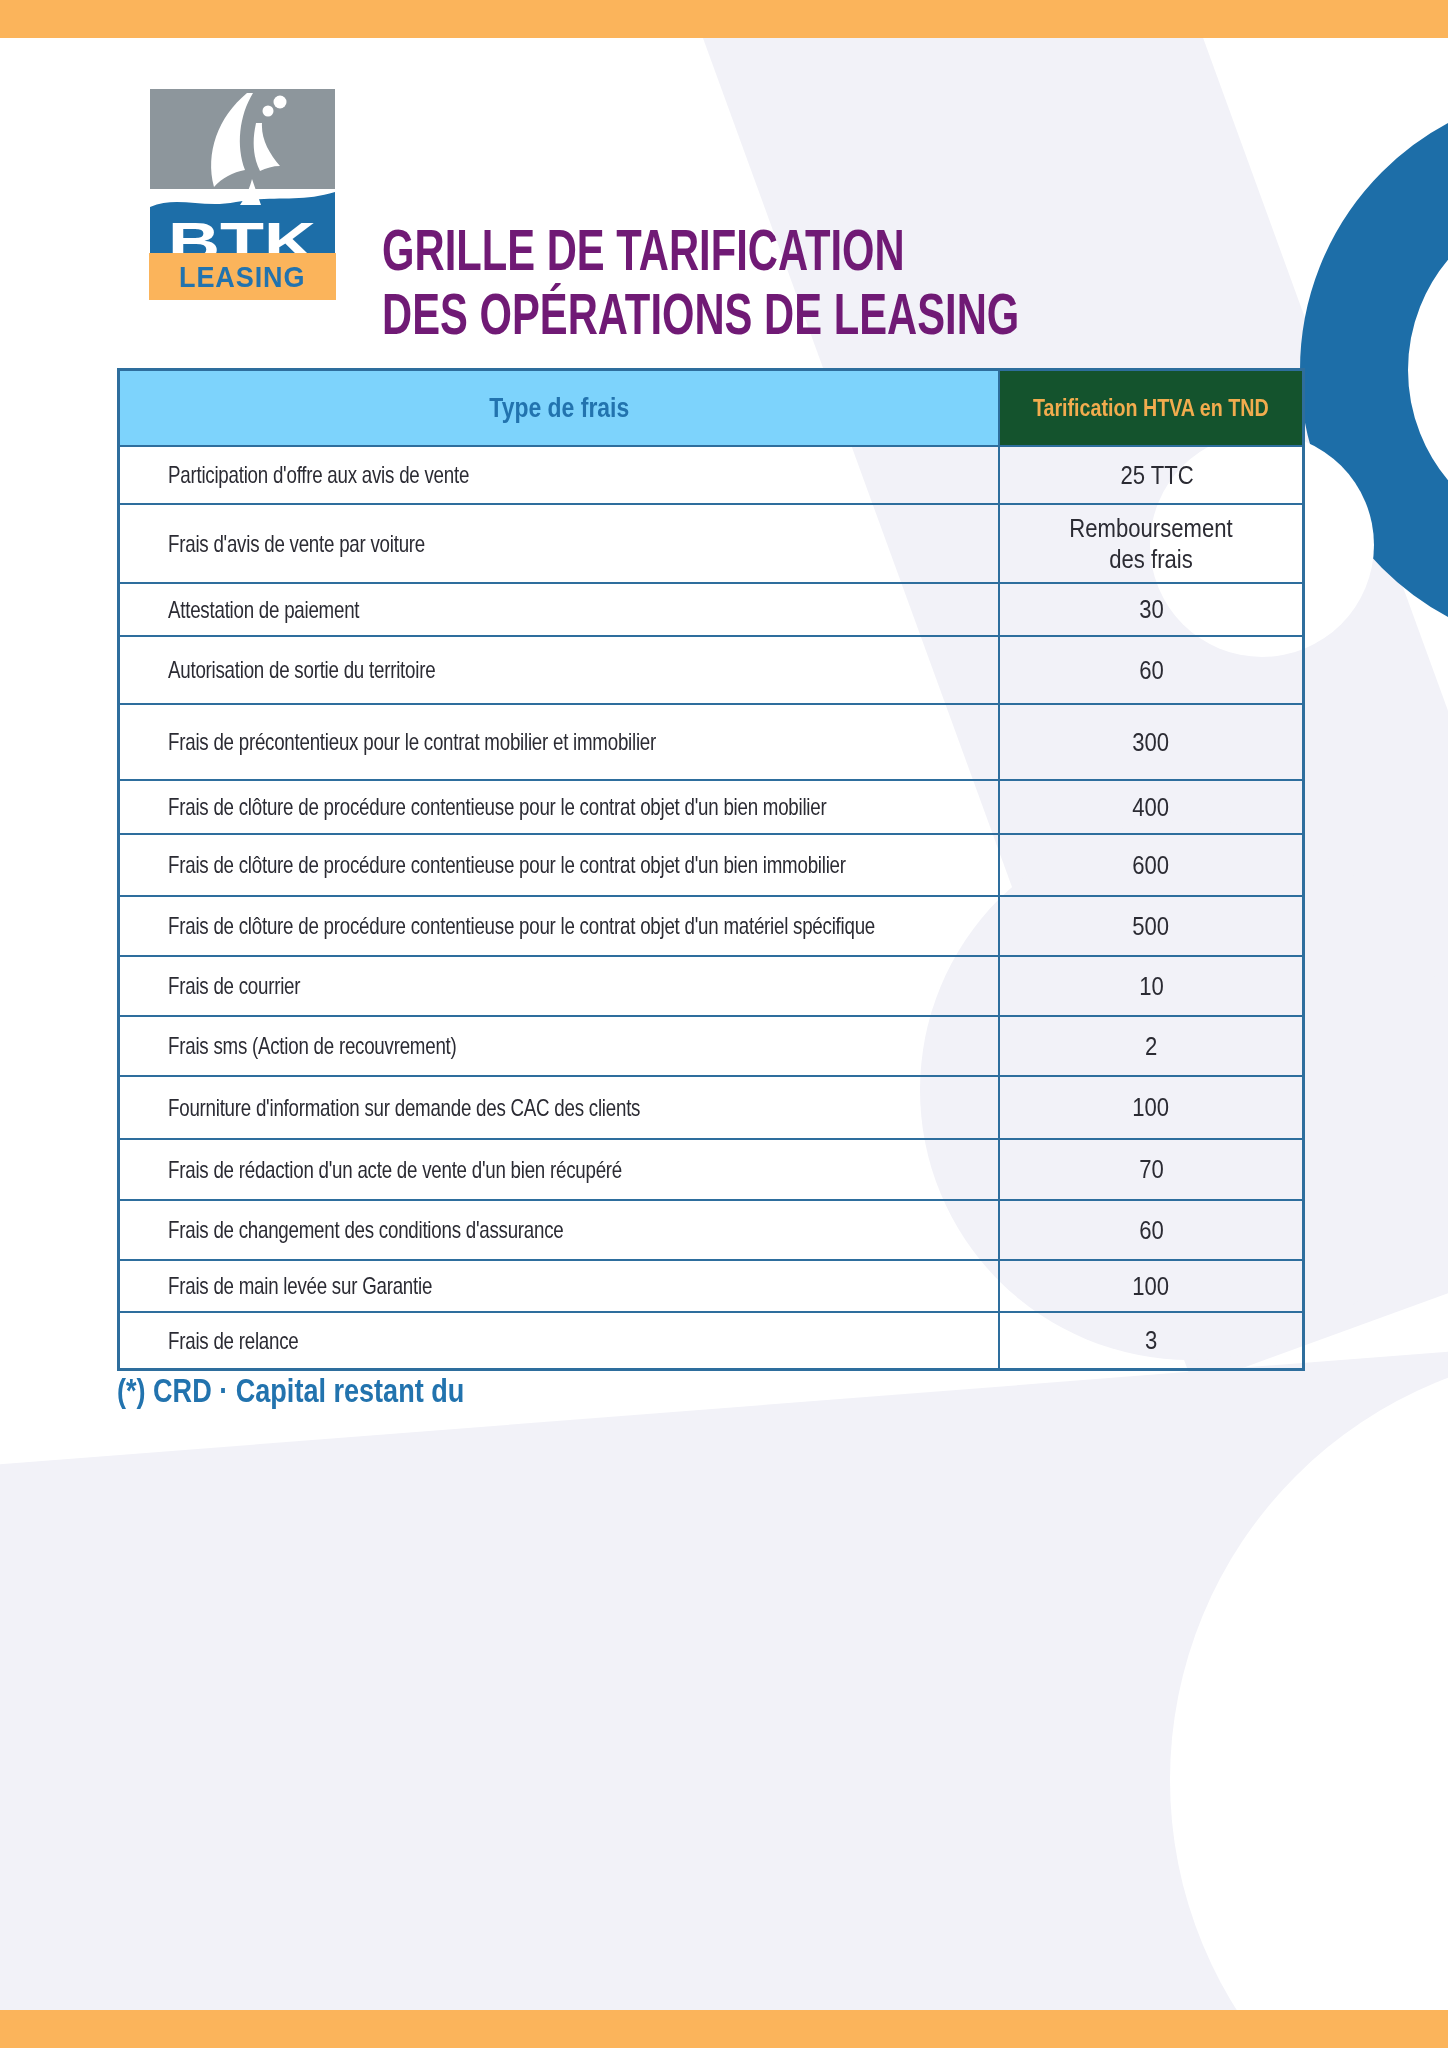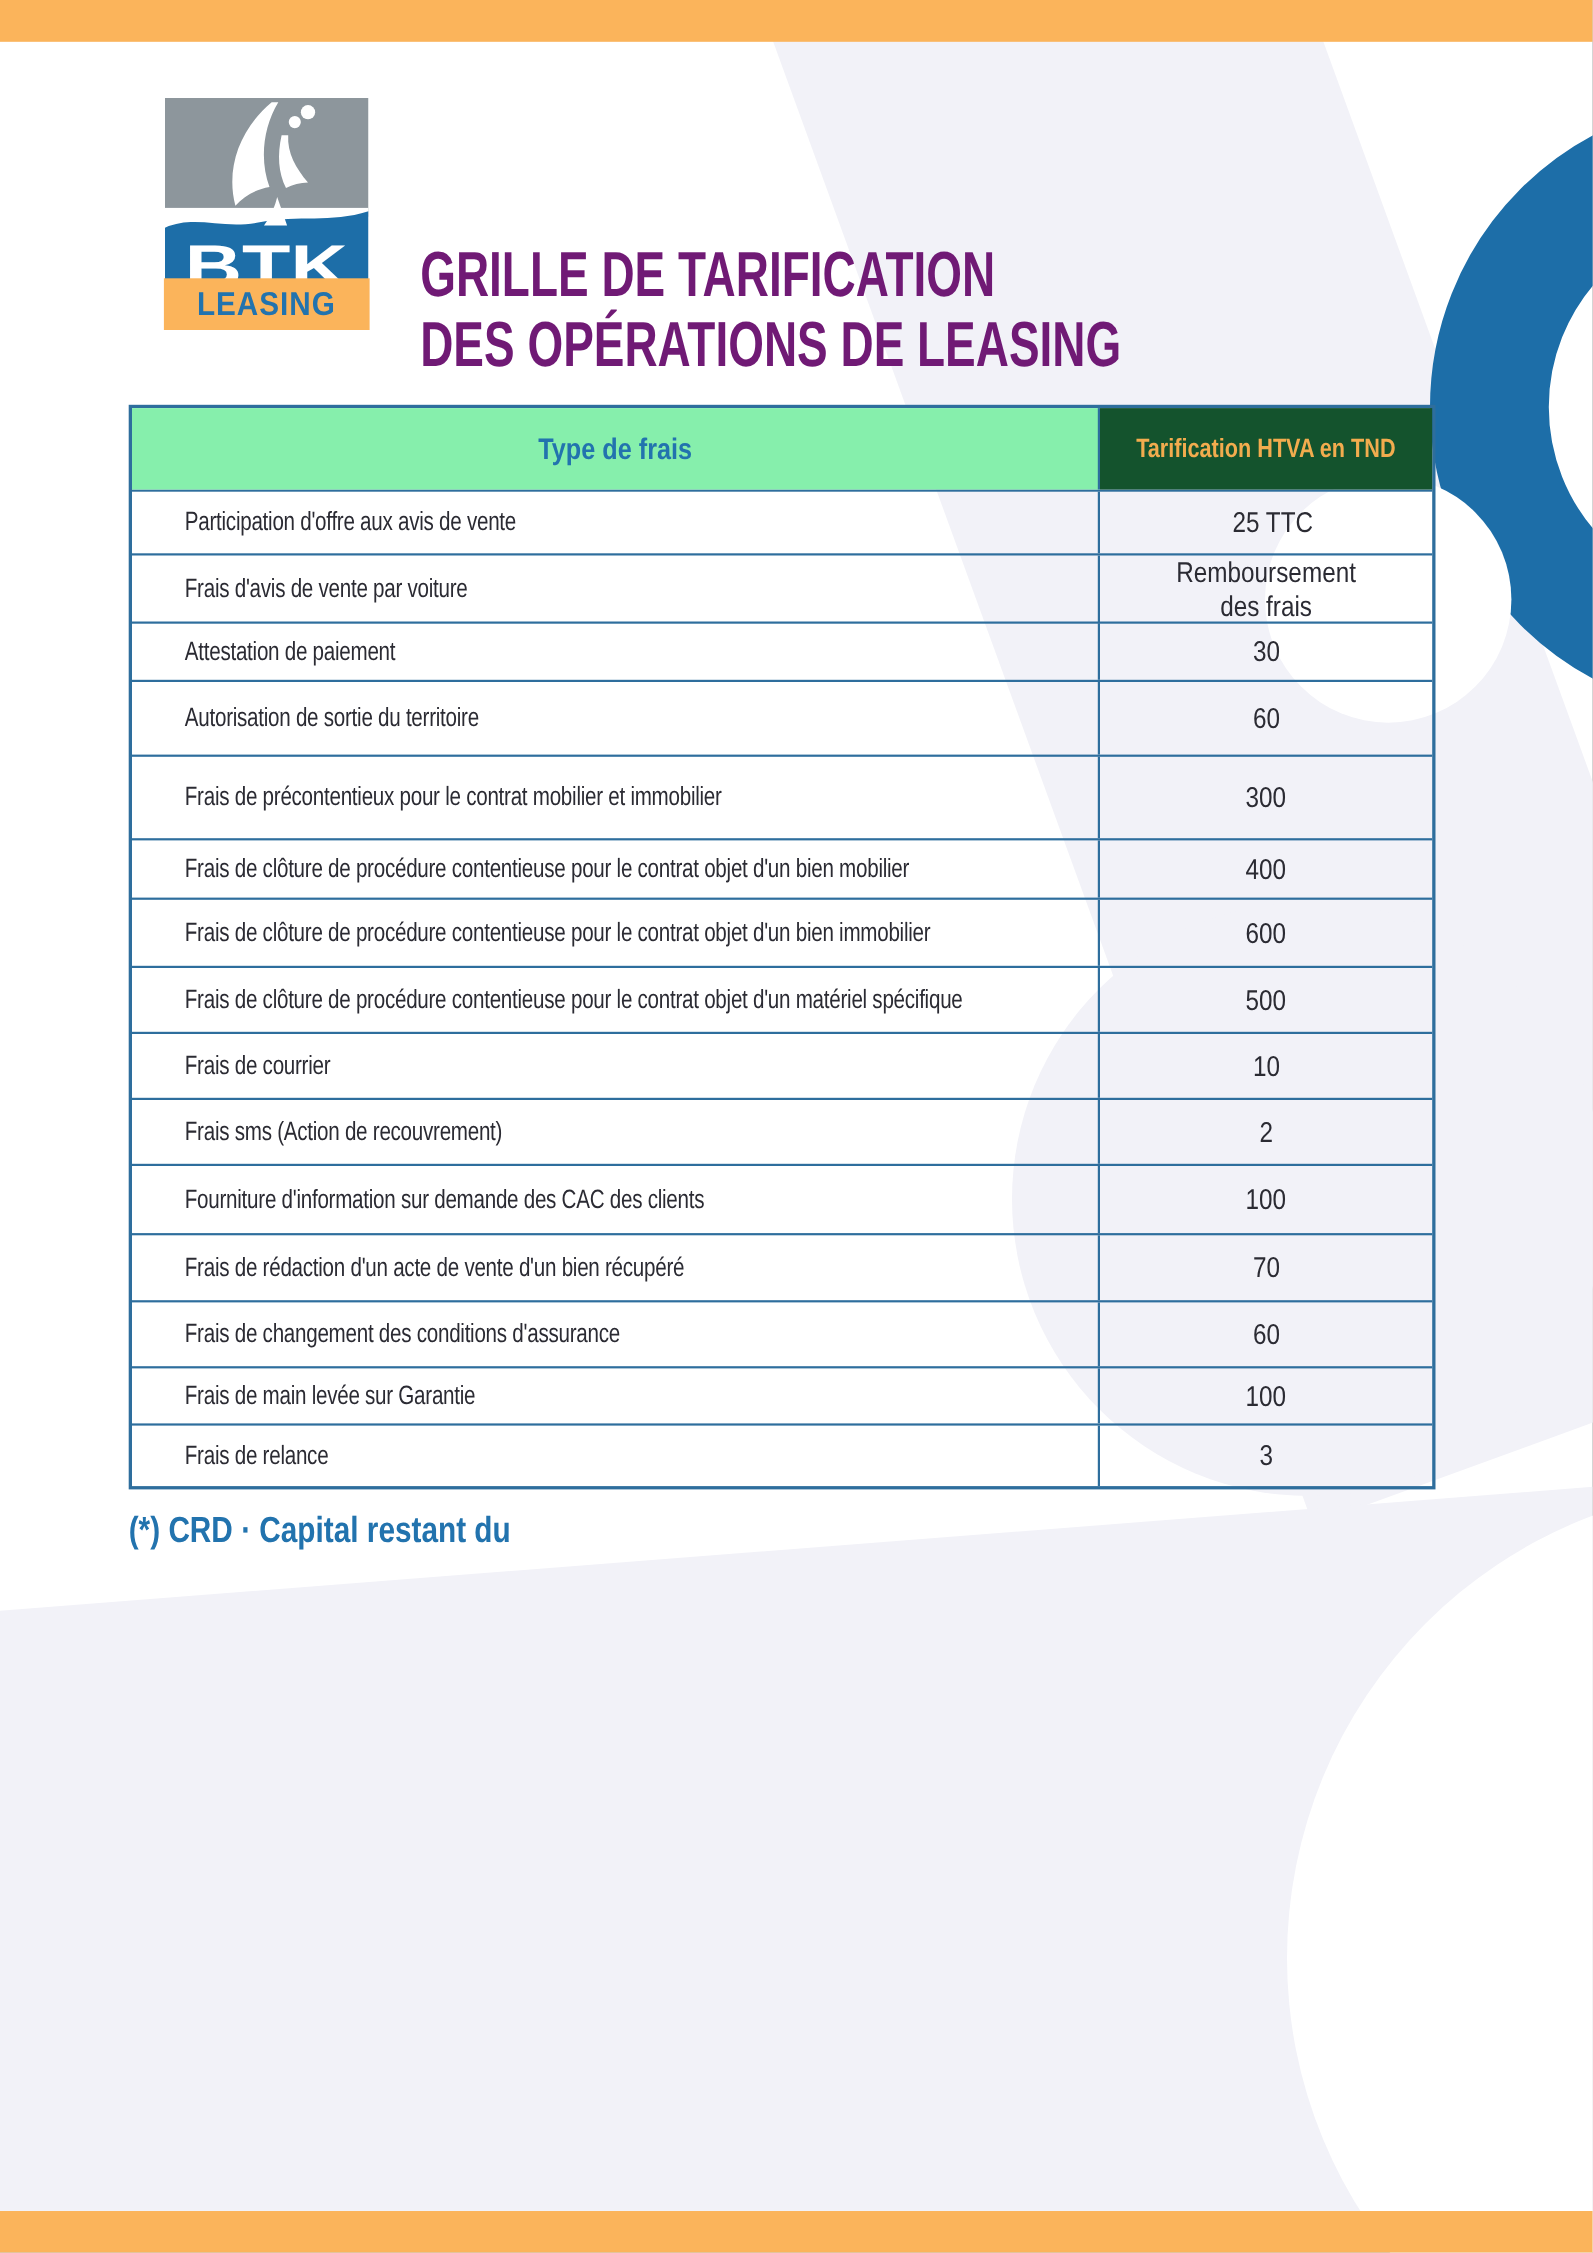--- a/index.html
+++ b/index.html
@@ -56,35 +56,35 @@
   
   .price-table{
     position:absolute; left:117px; top:368px; width:1188px; z-index:5;
     border:3px solid #2E6E9D; box-sizing:border-box; background:transparent;
   }
   .t-header{
     display:grid; grid-template-columns:880px 1fr; height:74px;
     border-bottom:2px solid #2E6E9D;
   }
   .t-header .hcell{display:flex; align-items:center; justify-content:center;}
-  .hcell.fee{background:#86efac; border-right:2px solid #2E6E9D;}
+  .hcell.fee{background:#7dd3fc; border-right:2px solid #2E6E9D;}
   .hcell.fee span{
     display:inline-block; transform:scaleX(0.85); font-size:27px; font-weight:bold; color:#2273AE;
   }
   .hcell.tar{background:#14532d;}
   .hcell.tar span{
     display:inline-block; transform:scaleX(0.82); font-size:24px; font-weight:bold; color:#F2AC4E;
     white-space:nowrap;
   }
   .t-row{
     display:grid; grid-template-columns:880px 1fr;
     border-top:2px solid #2E6E9D; box-sizing:border-box;
   }
   .t-row:first-child{border-top:none;gap:12px;}
-  .t-row:nth-child(1){height:56px;} .t-row:nth-child(2){height:62px;}
+  .t-row:nth-child(1){height:56px;} .t-row:nth-child(2){height:79px;}
   .t-row:nth-child(3){height:53px;} .t-row:nth-child(4){height:68px;}
   .t-row:nth-child(5){height:76px;} .t-row:nth-child(6){height:54px;}
   .t-row:nth-child(7){height:62px;} .t-row:nth-child(8){height:60px;}
   .t-row:nth-child(9){height:60px;} .t-row:nth-child(10){height:60px;}
   .t-row:nth-child(11){height:63px;} .t-row:nth-child(12){height:61px;}
   .t-row:nth-child(13){height:60px;} .t-row:nth-child(14){height:52px;}
   .t-row:nth-child(15){height:57px;}
   .lbl-cell{
     display:flex; align-items:center; padding-left:48px;
     border-right:2px solid #2E6E9D; overflow:hidden;

